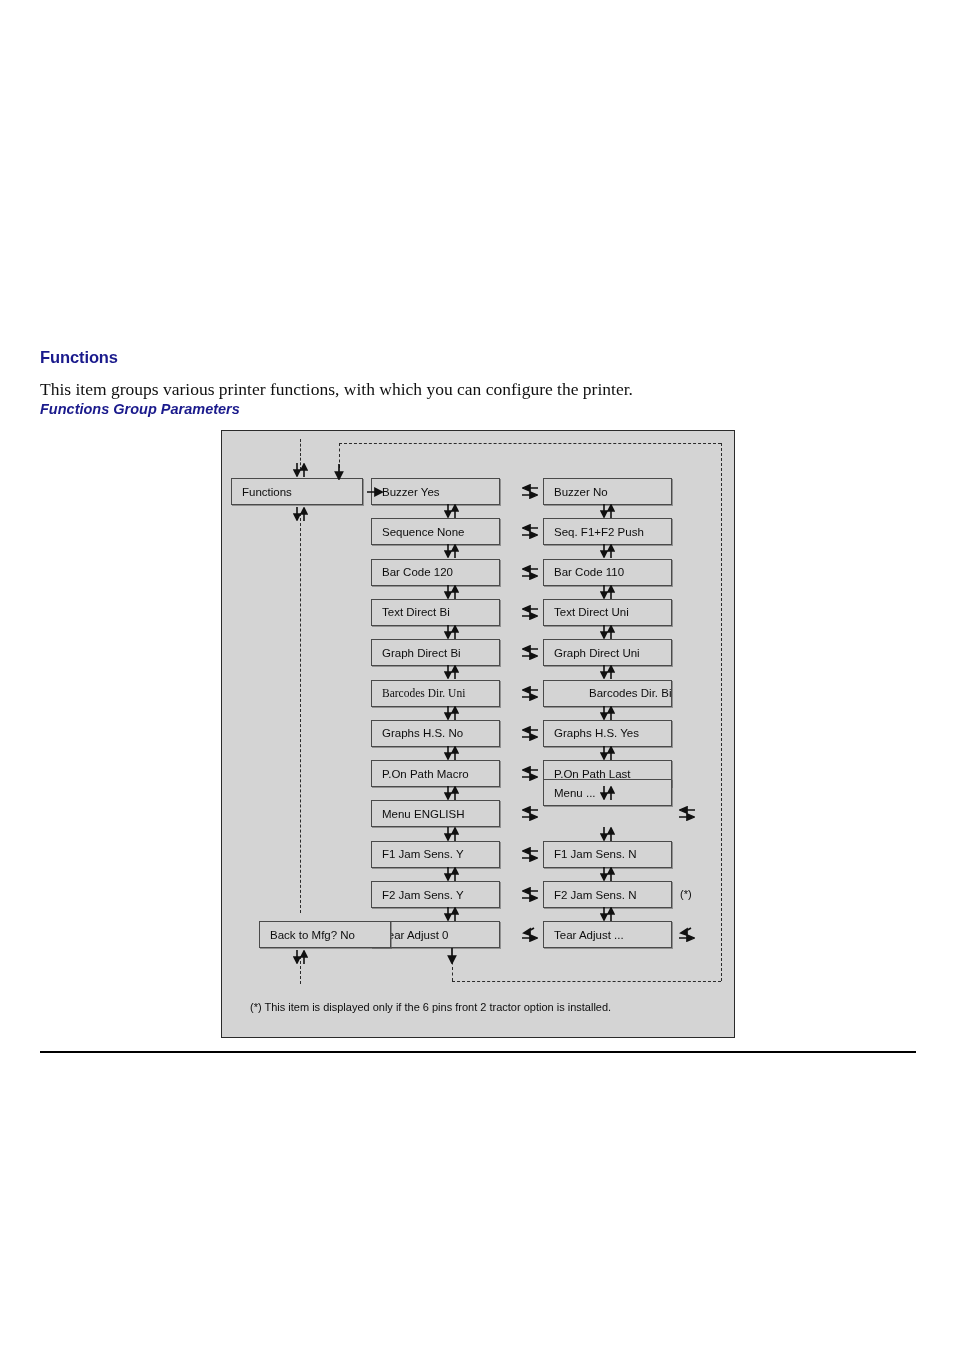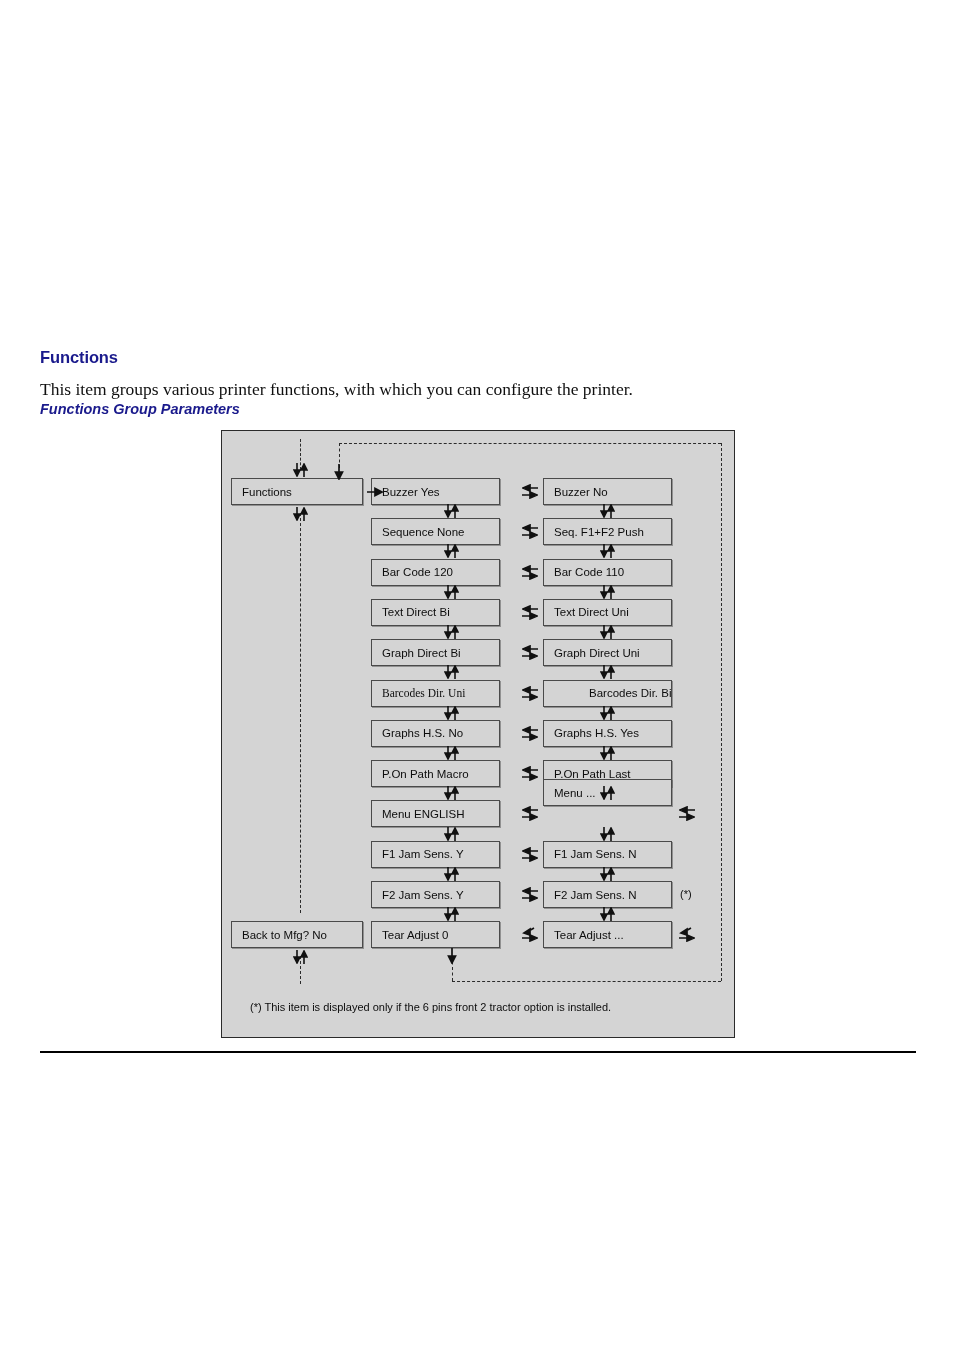--- a/index.html
+++ b/index.html
@@ -317,21 +317,21 @@
           <path d="M0,11 L10,11 M15,11 L8,8 L8,14 Z" stroke="#111" stroke-width="1.7" fill="#111"></path>
         </svg></div>
       <div class="glyph" style="left: 222px; top: 476.15px;"><svg width="15" height="14" viewBox="0 0 15 14">
           <path d="M4,0 L4,9 M4,13 L1,7 L7,7 Z" stroke="#111" stroke-width="1.6" fill="#111"></path>
           <path d="M11,14 L11,5 M11,1 L8,7 L14,7 Z" stroke="#111" stroke-width="1.6" fill="#111"></path>
         </svg></div>
       <div class="glyph" style="left: 378px; top: 476.15px;"><svg width="15" height="14" viewBox="0 0 15 14">
           <path d="M4,0 L4,9 M4,13 L1,7 L7,7 Z" stroke="#111" stroke-width="1.6" fill="#111"></path>
           <path d="M11,14 L11,5 M11,1 L8,7 L14,7 Z" stroke="#111" stroke-width="1.6" fill="#111"></path>
         </svg></div>
-      <div class="dnode col-left" style="top: 490.3px;">Back to Mfg? No</div>
+      <div class="dnode col-left" style="top: 490.3px; margin-left: 28px;">Back to Mfg? No</div>
       <div class="dash-v" style="left: 78px; top: 8px; height: 31px;"></div>
       <div class="dash-v" style="left: 78px; top: 82px; height: 400.3px;"></div>
       <div class="dash-v" style="left: 78px; top: 525.3px; height: 28px;"></div>
       <div class="glyph" style="left: 70.5px; top: 32px;"><svg width="15" height="14" viewBox="0 0 15 14">
           <path d="M4,0 L4,9 M4,13 L1,7 L7,7 Z" stroke="#111" stroke-width="1.6" fill="#111"></path>
           <path d="M11,14 L11,5 M11,1 L8,7 L14,7 Z" stroke="#111" stroke-width="1.6" fill="#111"></path>
         </svg></div>
       <div class="glyph" style="left: 70.5px; top: 76px;"><svg width="15" height="14" viewBox="0 0 15 14">
           <path d="M4,0 L4,9 M4,13 L1,7 L7,7 Z" stroke="#111" stroke-width="1.6" fill="#111"></path>
           <path d="M11,14 L11,5 M11,1 L8,7 L14,7 Z" stroke="#111" stroke-width="1.6" fill="#111"></path>

